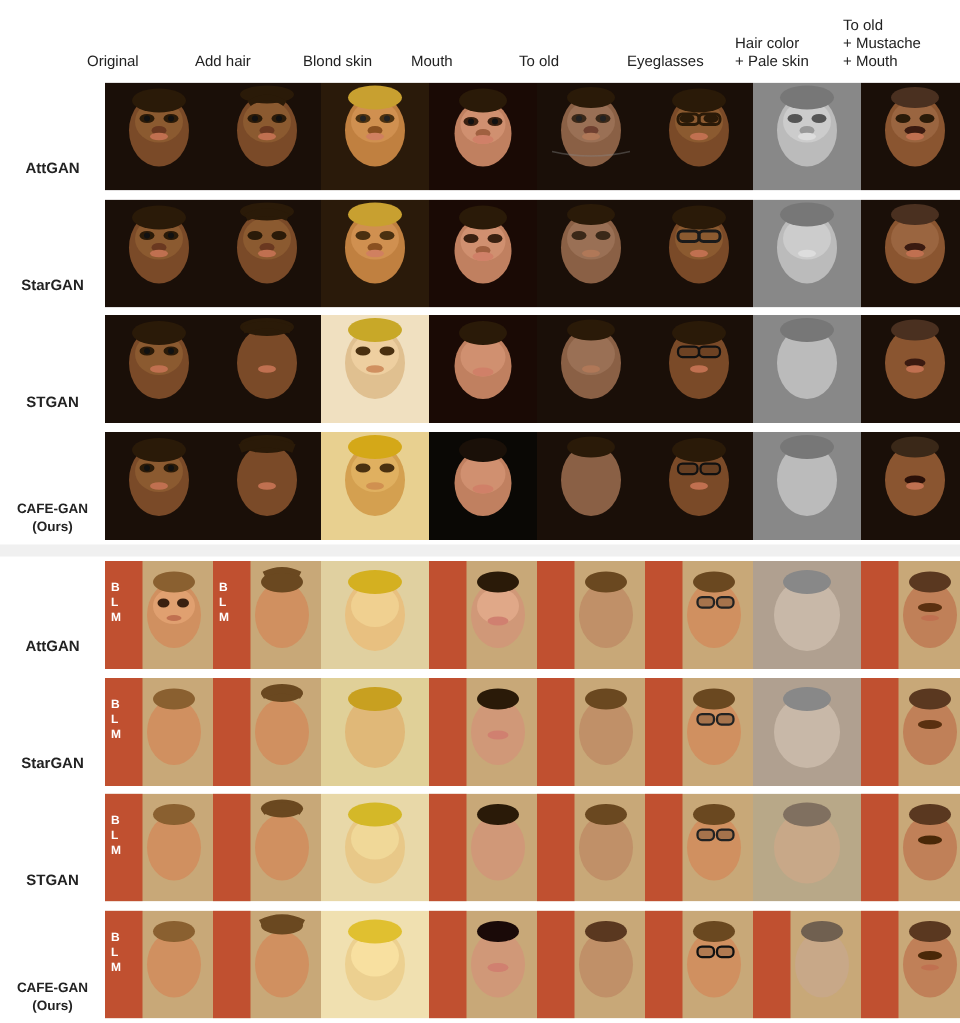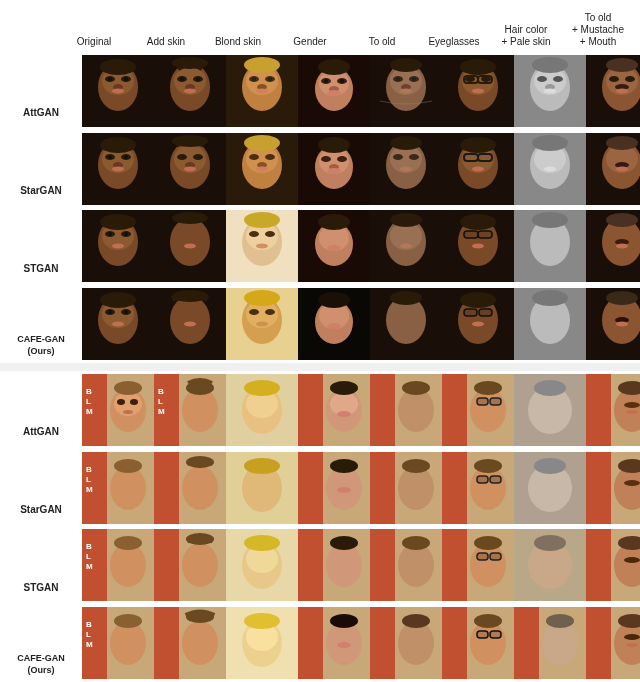--- a/index.html
+++ b/index.html
@@ -20,21 +20,20 @@
     .header-row {
       display: flex;
       align-items: flex-end;
       padding-bottom: 4px;
       padding-left: 58px;
       height: 52px;
       flex-shrink: 0;
     }
     .col-header {
       width: 72px;
-      text-align: center;
       font-size: 10px;
       color: #222;
       line-height: 1.2;
       flex-shrink: 0;
     }
     .content-area {
       display: flex;
       flex-direction: column;
       flex: 1;
     }
@@ -42,21 +41,21 @@
       height: 8px;
       background: #f0f0f0;
       flex-shrink: 0;
     }
     .model-row {
       display: flex;
       align-items: center;
       flex: 1;
     }
     .row-label {
-      width: 82px;
+      width: 70px;
       text-align: center;
       font-size: 10px;
       font-weight: bold;
       color: #222;
       line-height: 1.3;
       flex-shrink: 0;
       padding: 2px;
       margin-top: 44px;
     }
     .face-grid {
@@ -71,23 +70,23 @@
       position: relative;
     }
   </style>
 </head>
 <body>
 
 <div class="container">
 
   <div class="header-row">
     <div class="col-header">Original</div>
-    <div class="col-header">Add skin</div>
+    <div class="col-header">Add hair</div>
     <div class="col-header">Blond skin</div>
-    <div class="col-header">Gender</div>
+    <div class="col-header">Mouth</div>
     <div class="col-header">To old</div>
     <div class="col-header">Eyeglasses</div>
     <div class="col-header" style="white-space:pre-line;">Hair color<br>+ Pale skin</div>
     <div class="col-header" style="white-space:pre-line;">To old<br>+ Mustache<br>+ Mouth</div>
   </div>
 
   <div class="content-area">
 
     <div class="model-row">
       <div class="row-label">AttGAN</div>

